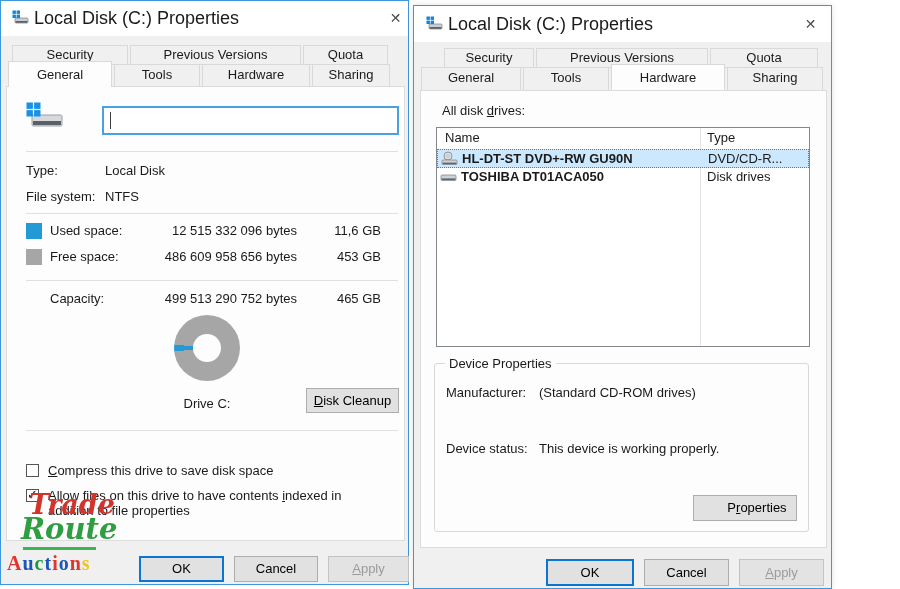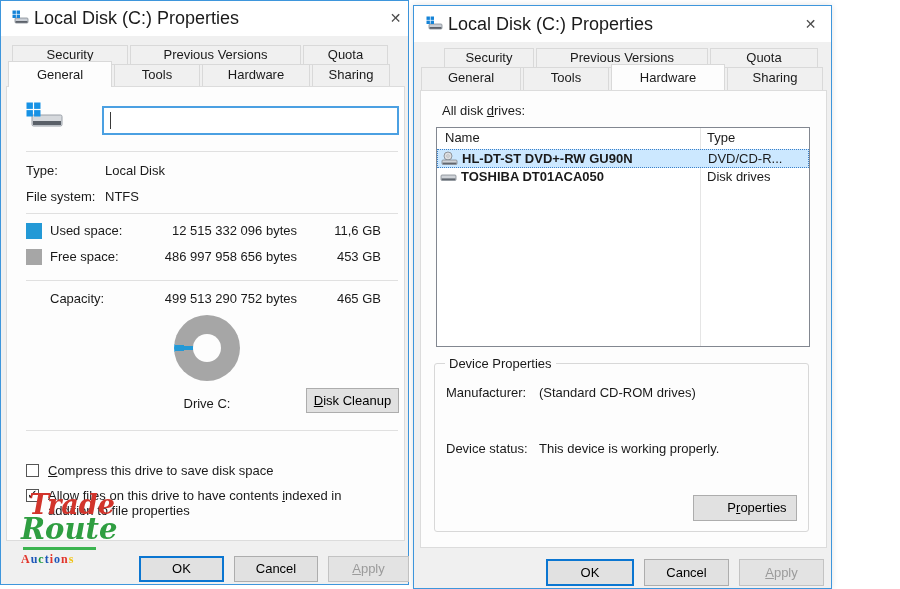--- a/index.html
+++ b/index.html
@@ -64,22 +64,22 @@
                        font-weight:bold; color:#111; }
   .cb-label { position:absolute; left:41px; top:0; line-height:15px; }
 
   
   .watermark { position:absolute; left:0; top:0; z-index:20; pointer-events:none; }
   .wm1 { position:absolute; left:28px; top:488px; font-family:"DejaVu Serif","Liberation Serif",serif;
          font-style:italic; font-weight:bold; font-size:27px; }
   .wm2 { position:absolute; left:20px; top:511px; font-family:"DejaVu Serif","Liberation Serif",serif;
          font-style:italic; font-weight:bold; font-size:29px; }
   .wm-line { position:absolute; left:22px; top:546px; width:73px; height:3px; background:#3cb450; }
-  .wm3 { position:absolute; left:20px; top:551px; font-family:"Liberation Serif","DejaVu Serif",serif;
-         font-weight:bold; font-size:12px; letter-spacing:1px; }
+  .wm3 { position:absolute; left:6px; top:551px; font-family:"Liberation Serif","DejaVu Serif",serif;
+         font-weight:bold; font-size:20px; letter-spacing:1px; }
 
   
   .alldrives-label { position:absolute; left:21px; top:12px; }
   .listbox { position:absolute; left:15px; top:36px; width:374px; height:220px; background:#fff;
              border:1px solid #828790; }
   .lb-vline { position:absolute; left:263px; top:0; bottom:0; width:0; border-left:1px solid #e5e5e5; }
   .lb-header { position:absolute; left:0; top:0; width:100%; height:20px; }
   .lb-h-name { position:absolute; left:8px; top:2px; }
   .lb-h-type { position:absolute; left:270px; top:2px; }
   .lb-row { position:absolute; left:0; width:100%; height:19px; cursor:default; }
@@ -161,21 +161,21 @@
 
       <div class="space-row" style="top:136px;">
         <span class="swatch" style="background:#2399d6;"></span>
         <span class="slbl">Used space:</span>
         <span class="bytes">12 515 332 096 bytes</span>
         <span class="gb">11,6 GB</span>
       </div>
       <div class="space-row" style="top:162px;">
         <span class="swatch" style="background:#a6a6a6;"></span>
         <span class="slbl">Free space:</span>
-        <span class="bytes">486 997 958 656 bytes</span>
+        <span class="bytes">486 609 958 656 bytes</span>
         <span class="gb">453 GB</span>
       </div>
 
       <div class="hr" style="top:193px;"></div>
 
       <div class="space-row" style="top:204px;">
         <span class="slbl">Capacity:</span>
         <span class="bytes">499 513 290 752 bytes</span>
         <span class="gb">465 GB</span>
       </div>

